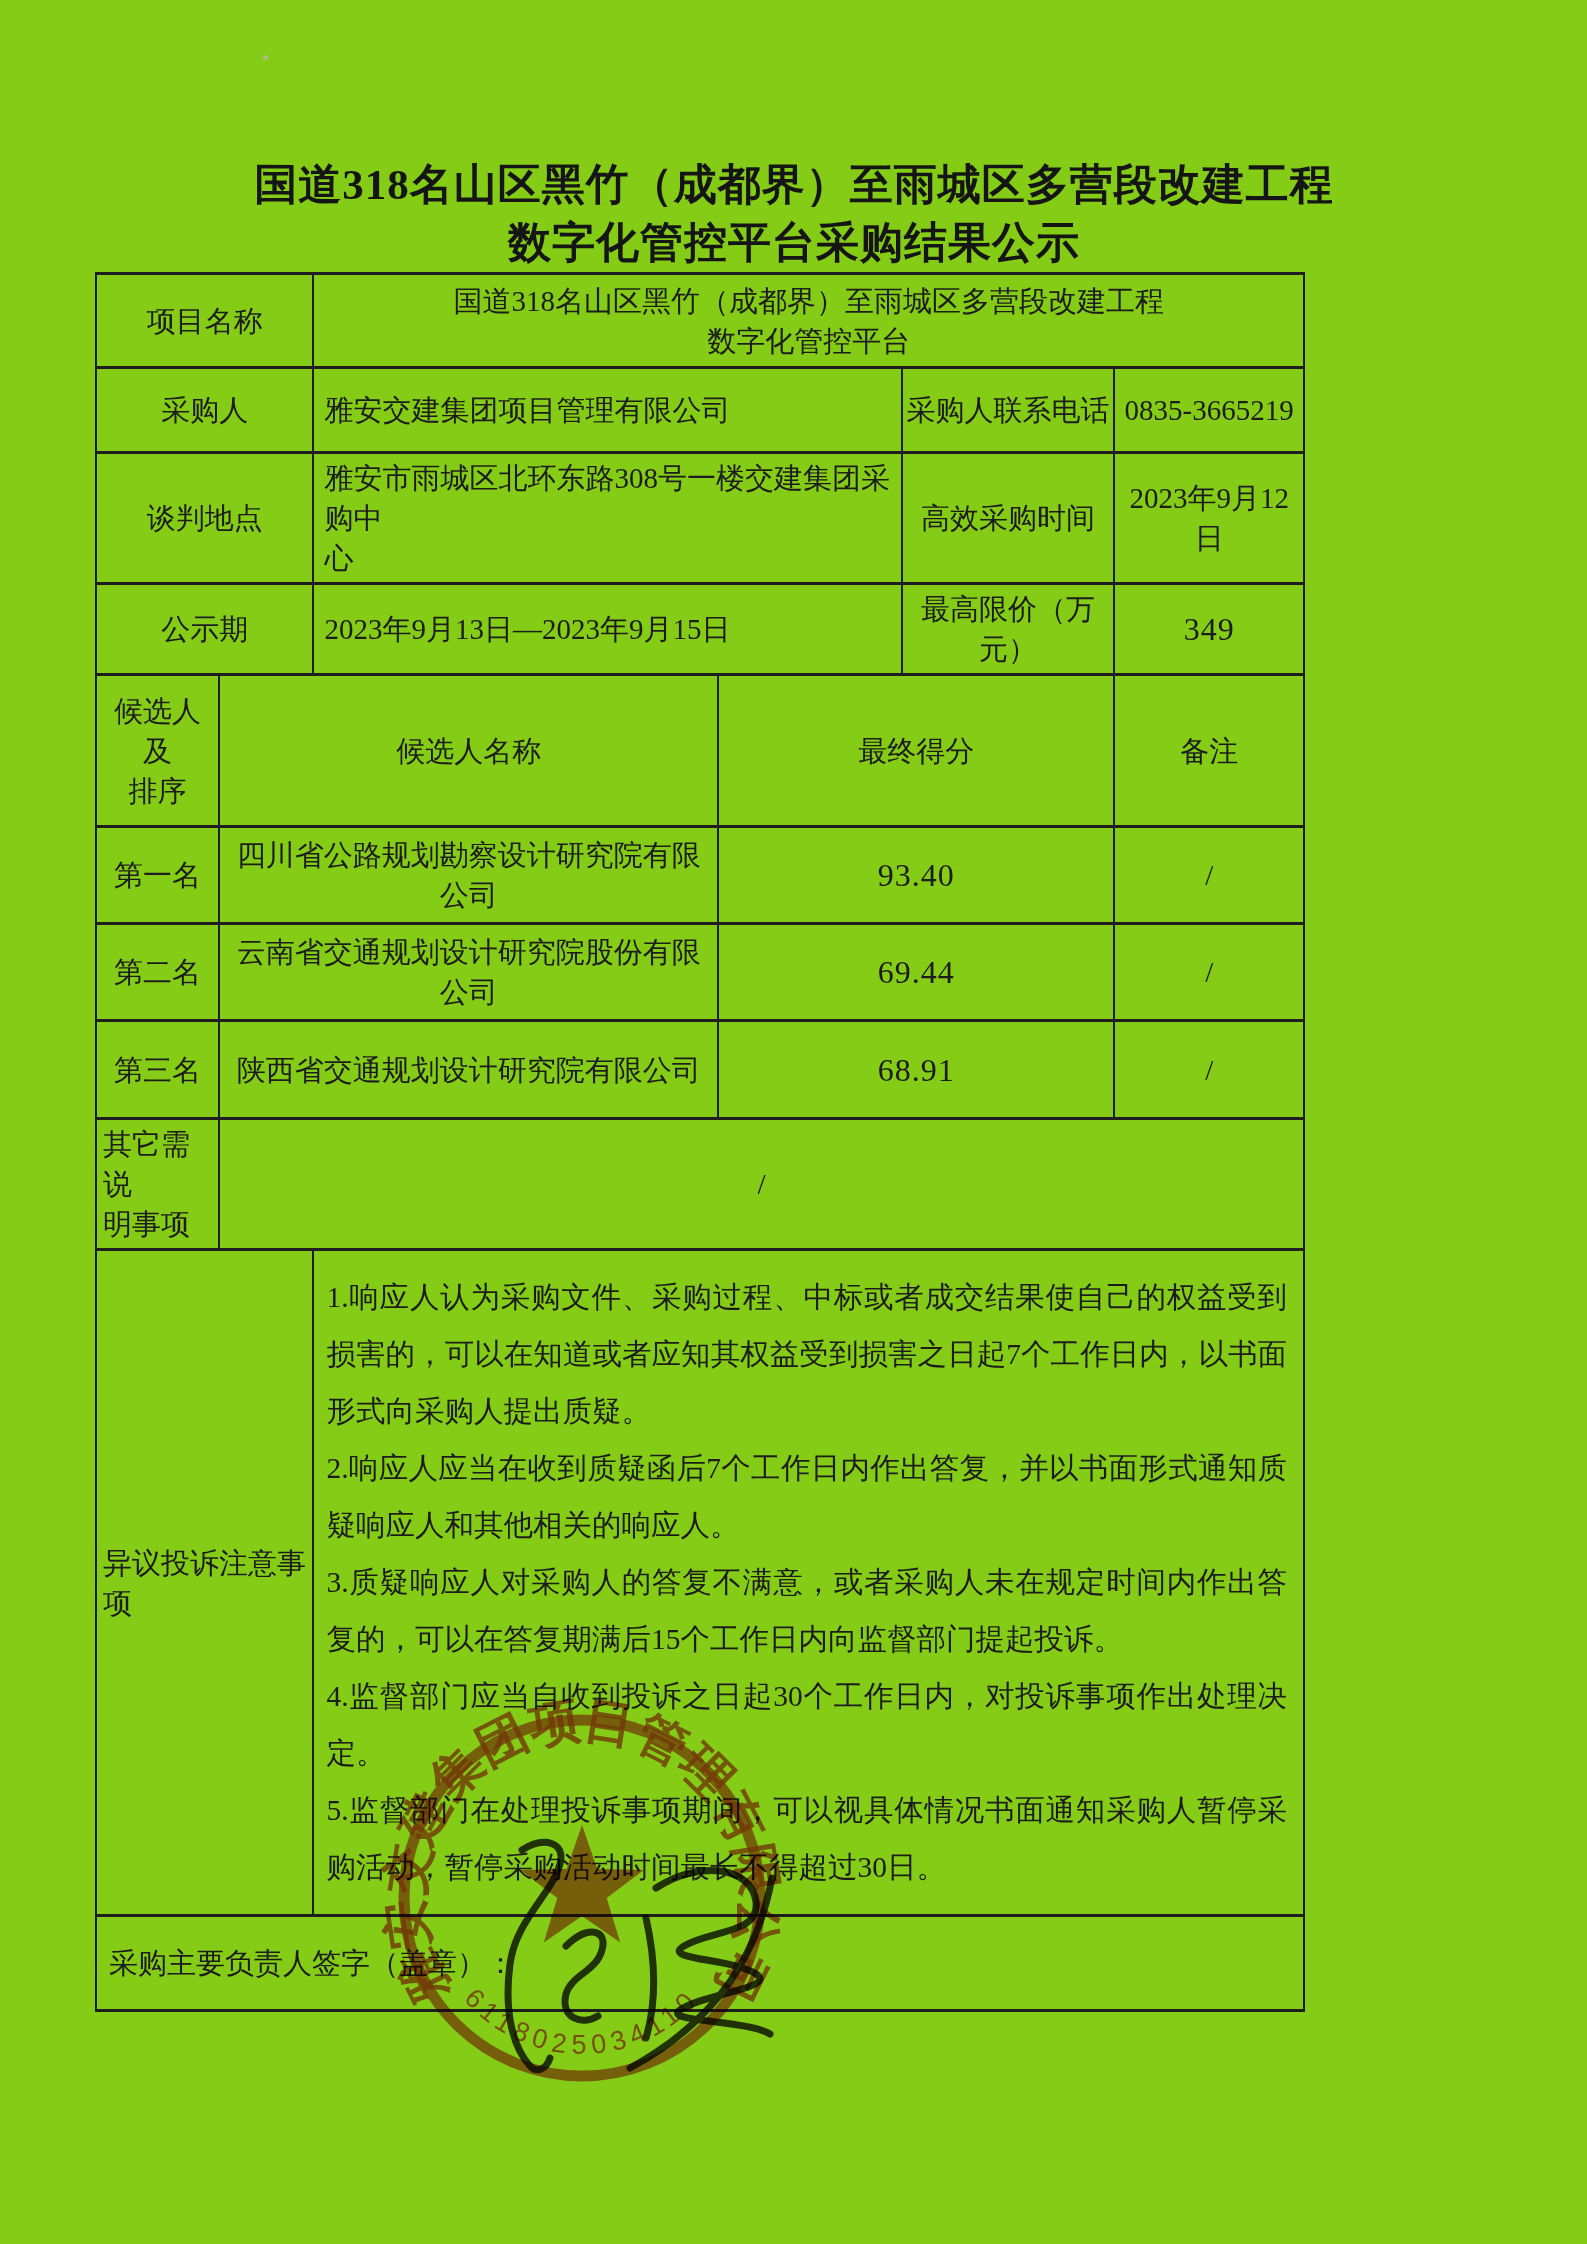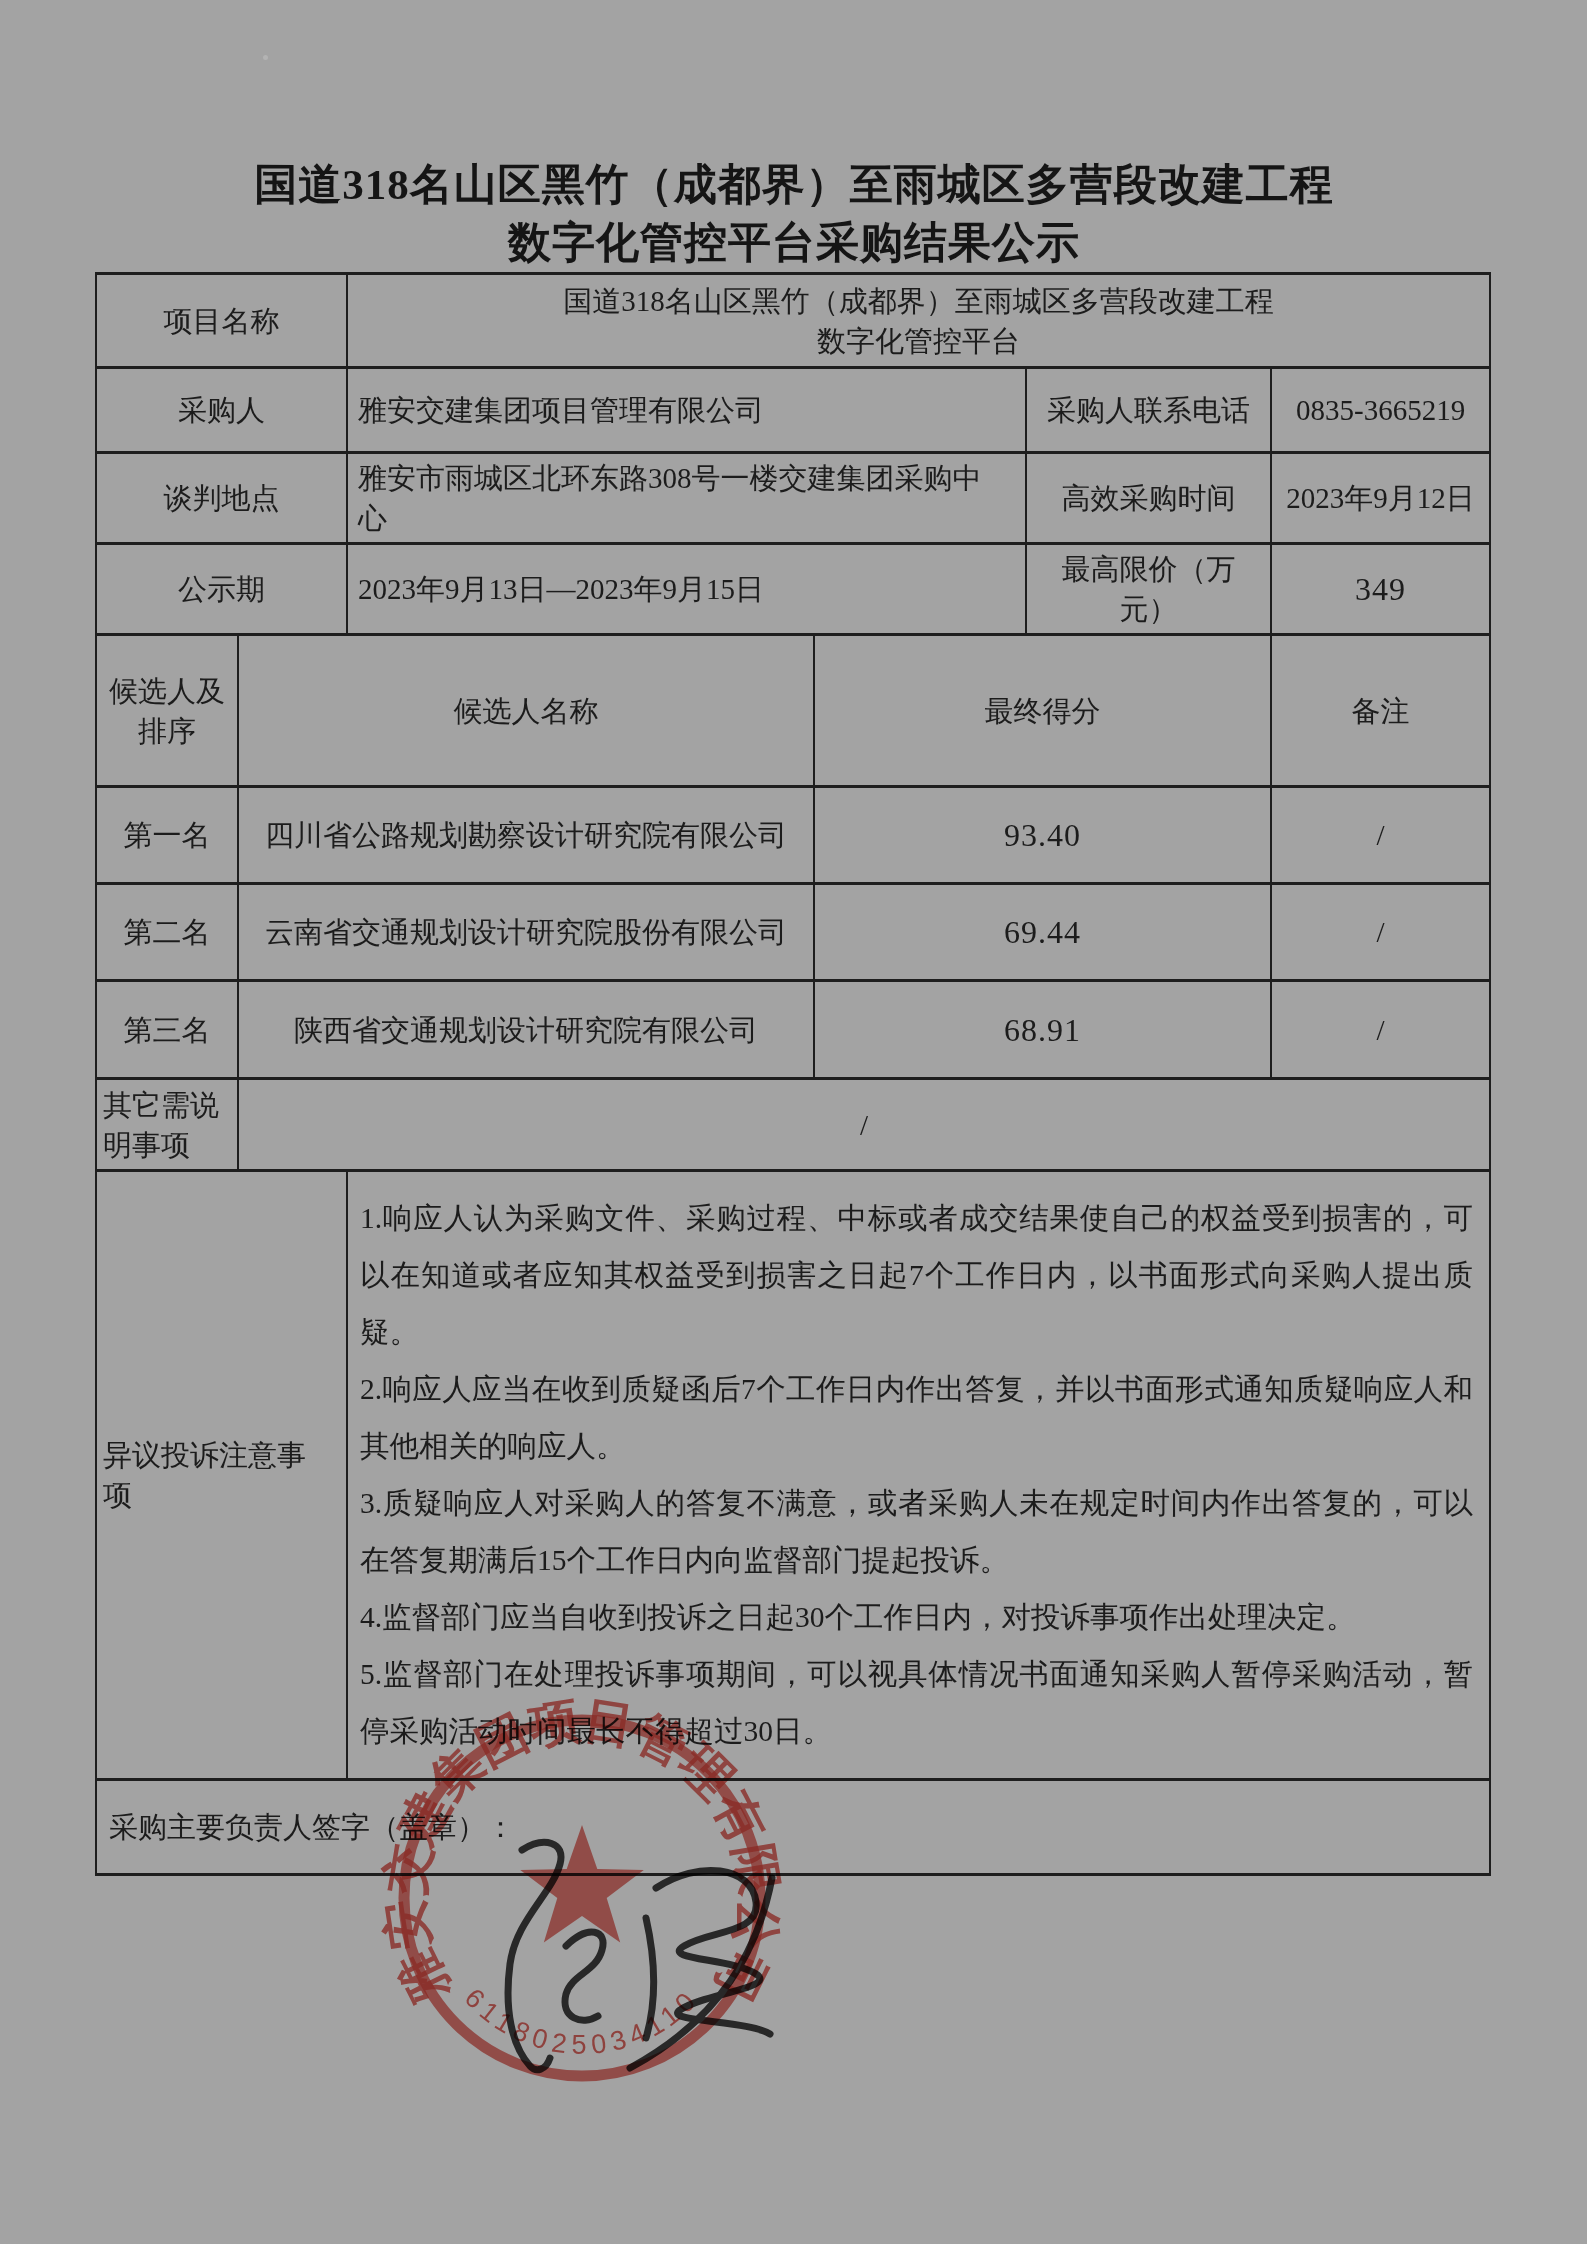--- a/index.html
+++ b/index.html
@@ -2,27 +2,27 @@
 <html><head>
 <meta charset="utf-8">
 <style>
   html,body{margin:0;padding:0;}
   body{
     width:1587px;height:2244px;
     background:#ffffff;
     font-family:"Liberation Serif", serif;
     color:#1c1c1c;
   }
-  .sheet{position:relative;width:1587px;height:2244px;background:#a3a3a3;overflow:hidden;}
+  .sheet{position:relative;width:1587px;height:2244px;background:#84cc16;overflow:hidden;}
   .title{
     position:absolute;top:156px;left:96px;width:1396px;
     text-align:center;font-weight:bold;font-size:43px;line-height:58px;
     letter-spacing:1px;color:#151515;
   }
-  .tablewrap{position:absolute;top:272px;left:95px;width:1396px;}
+  .tablewrap{position:absolute;top:272px;left:95px;width:1210px;}
   table{border-collapse:collapse;width:100%;table-layout:fixed;}
   table + table{margin-top:-3px;}
   td{
     border:2px solid #1e1e1e;
     border-top-width:3px;border-bottom-width:3px;
     box-sizing:border-box;
     font-size:29px;line-height:40px;
     padding:4px 10px;
     vertical-align:middle;
     word-break:break-all;

